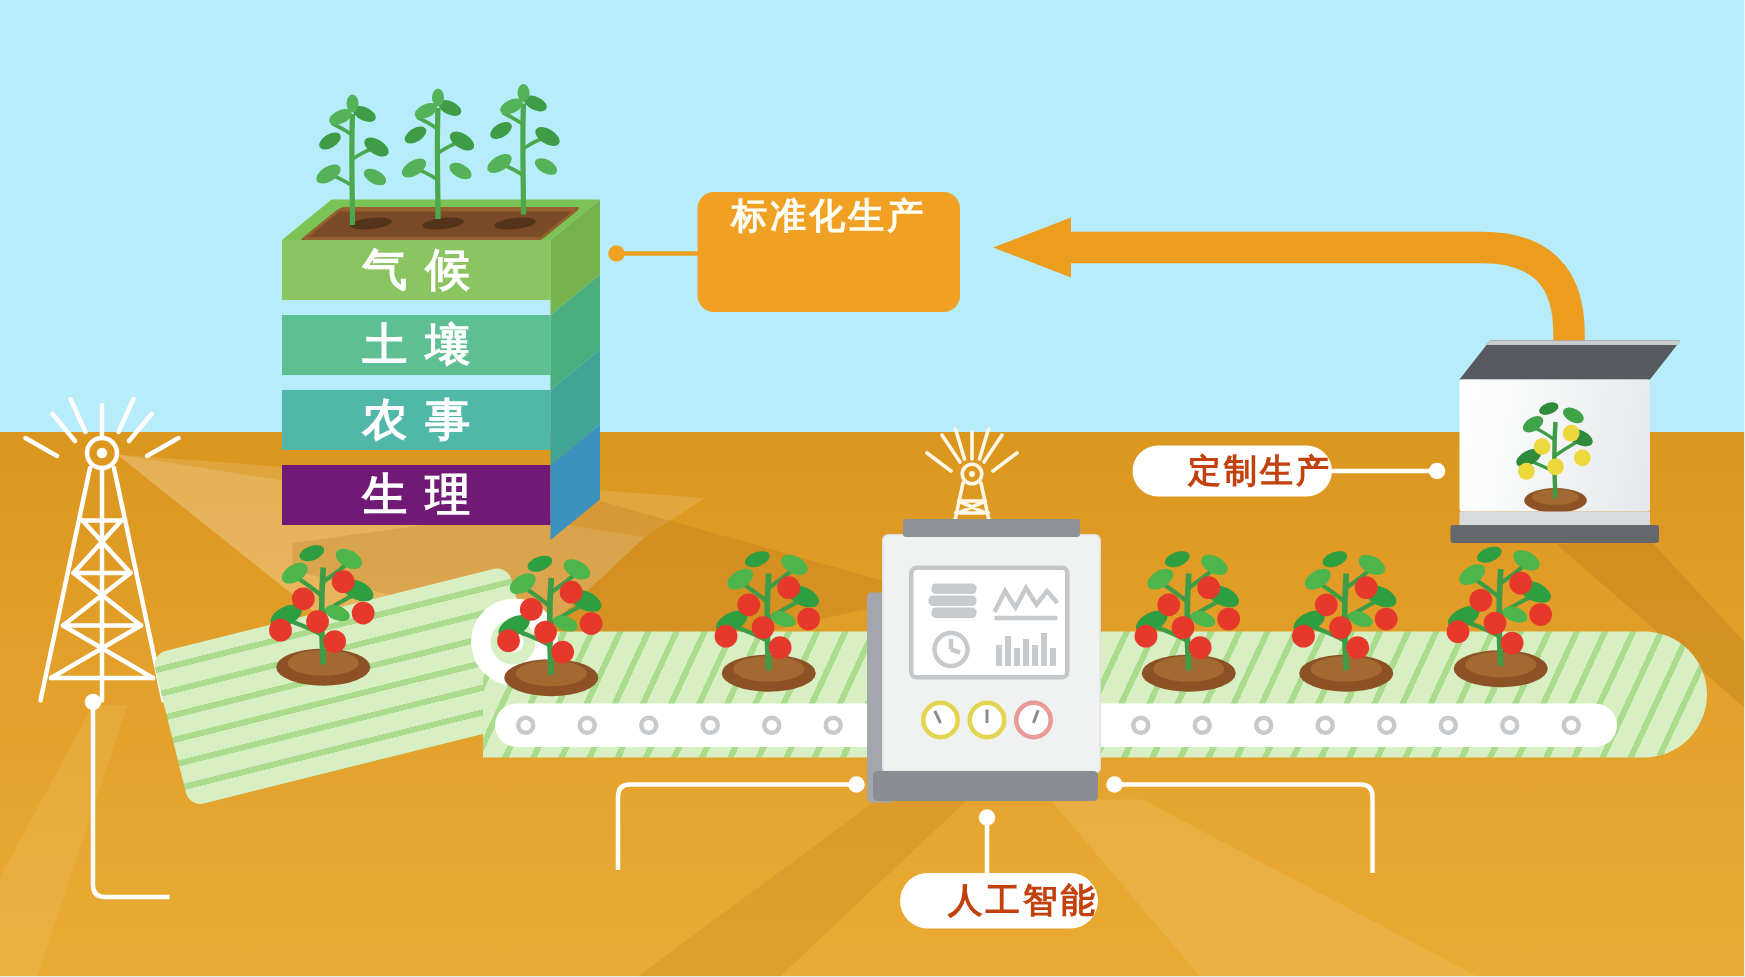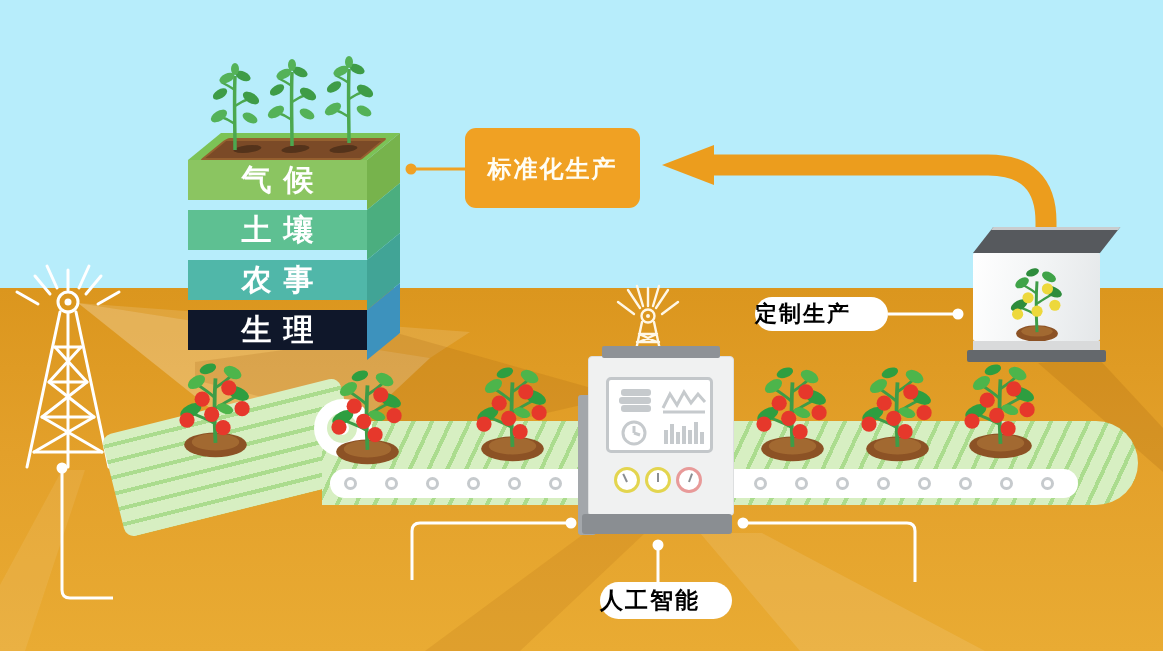--- a/index.html
+++ b/index.html
@@ -10,25 +10,25 @@
   #ground{left:0;top:288px;width:1163px;height:363px;background:linear-gradient(180deg,#DB961E 0%,#E3A02A 45%,#E9AB33 100%);}
   
   .cube-layer-front{left:188px;width:179px;height:40px;display:flex;align-items:center;justify-content:center;
      color:#fff;font-size:30px;font-weight:bold;letter-spacing:12px;text-indent:12px;}
   .cube-layer-side{left:367px;width:33px;height:50px;transform:skewY(-39.3deg);transform-origin:left top;}
   #cube-top{left:188px;top:133px;width:179px;height:27px;transform:skewX(-50.7deg);transform-origin:bottom left;background:#7CC356;}
   #cube-top-soil{position:absolute;left:12px;top:5px;width:155px;height:17px;background:#7B4A27;border:3px solid #95602F;border-radius:3px;}
   .soil-hole{position:absolute;top:4px;width:26px;height:8px;border-radius:50%;background:#54331B;}
   
   #model-box{left:465px;top:128px;width:175px;height:80px;border-radius:11px;background:#F0A123;
-     display:flex;flex-direction:column;align-items:center;justify-content:center;color:#FFFDF4;
+     display:flex;flex-direction:column;align-items:center;color:#FFFDF4;
      font-size:24px;font-weight:bold;letter-spacing:2px;line-height:33px;}
   
-  .pill{background:#fff;border-radius:999px;display:flex;align-items:center;justify-content:flex-start;
-     color:#000000;font-weight:bold;letter-spacing:2px;}
+  .pill{background:#fff;border-radius:999px;display:flex;align-items:center;justify-content:flex-end;
+     color:#c2410c;font-weight:bold;letter-spacing:2px;}
   
   #mat{left:110px;top:405px;width:245px;height:105px;border-radius:10px;transform:rotate(-14deg);
      background:repeating-linear-gradient(0deg,#D7EFC2 0 12px,#ABDC8E 12px 16px);}
   #belt{left:322px;top:421px;width:816px;height:84px;border-radius:0 42px 42px 0;
      background:repeating-linear-gradient(115deg,#D7EFC2 0 13px,#ABDC8E 13px 17px);}
   #curl{left:314px;top:399px;width:58px;height:58px;border-radius:50%;background:#fff;}
   #curl-in1{position:absolute;left:13px;top:14px;width:30px;height:30px;border-radius:50%;background:#D7EFC2;}
   #curl-in2{position:absolute;left:21px;top:22px;width:14px;height:14px;border-radius:50%;background:#fff;}
   #roller-band{left:330px;top:469px;width:748px;height:29px;border-radius:15px;background:#fff;}
   .roller{position:absolute;top:8px;width:13px;height:13px;border-radius:50%;background:#fff;border:3px solid #C6CACD;box-sizing:border-box;}
@@ -129,21 +129,21 @@
     </div>
     <div class="abs cube-layer-front" style="top:160px;background:#8BC561">
         <span>气候</span>
       </div>
     <div class="abs cube-layer-front" style="top:210px;background:#5EC092">
         <span>土壤</span>
       </div>
     <div class="abs cube-layer-front" style="top:260px;background:#50B7A9">
         <span>农事</span>
       </div>
-    <div class="abs cube-layer-front" style="top:310px;background:#0f172a">
+    <div class="abs cube-layer-front" style="top:310px;background:#701a75">
         <span>生理</span>
       </div>
     <div class="abs cube-layer-side" style="top:160px;background:#77B34C"></div>
     <div class="abs cube-layer-side" style="top:210px;background:#4BAE7F"></div>
     <div class="abs cube-layer-side" style="top:260px;background:#41A496"></div>
     <div class="abs cube-layer-side" style="top:310px;background:#3D92BD"></div>
     <svg class="abs" width="56" height="92" style="left:205px;top:62px">
         <use href="#sym-sapling"></use>
       </svg>
     <svg class="abs" width="56" height="92" style="left:262px;top:58px">

